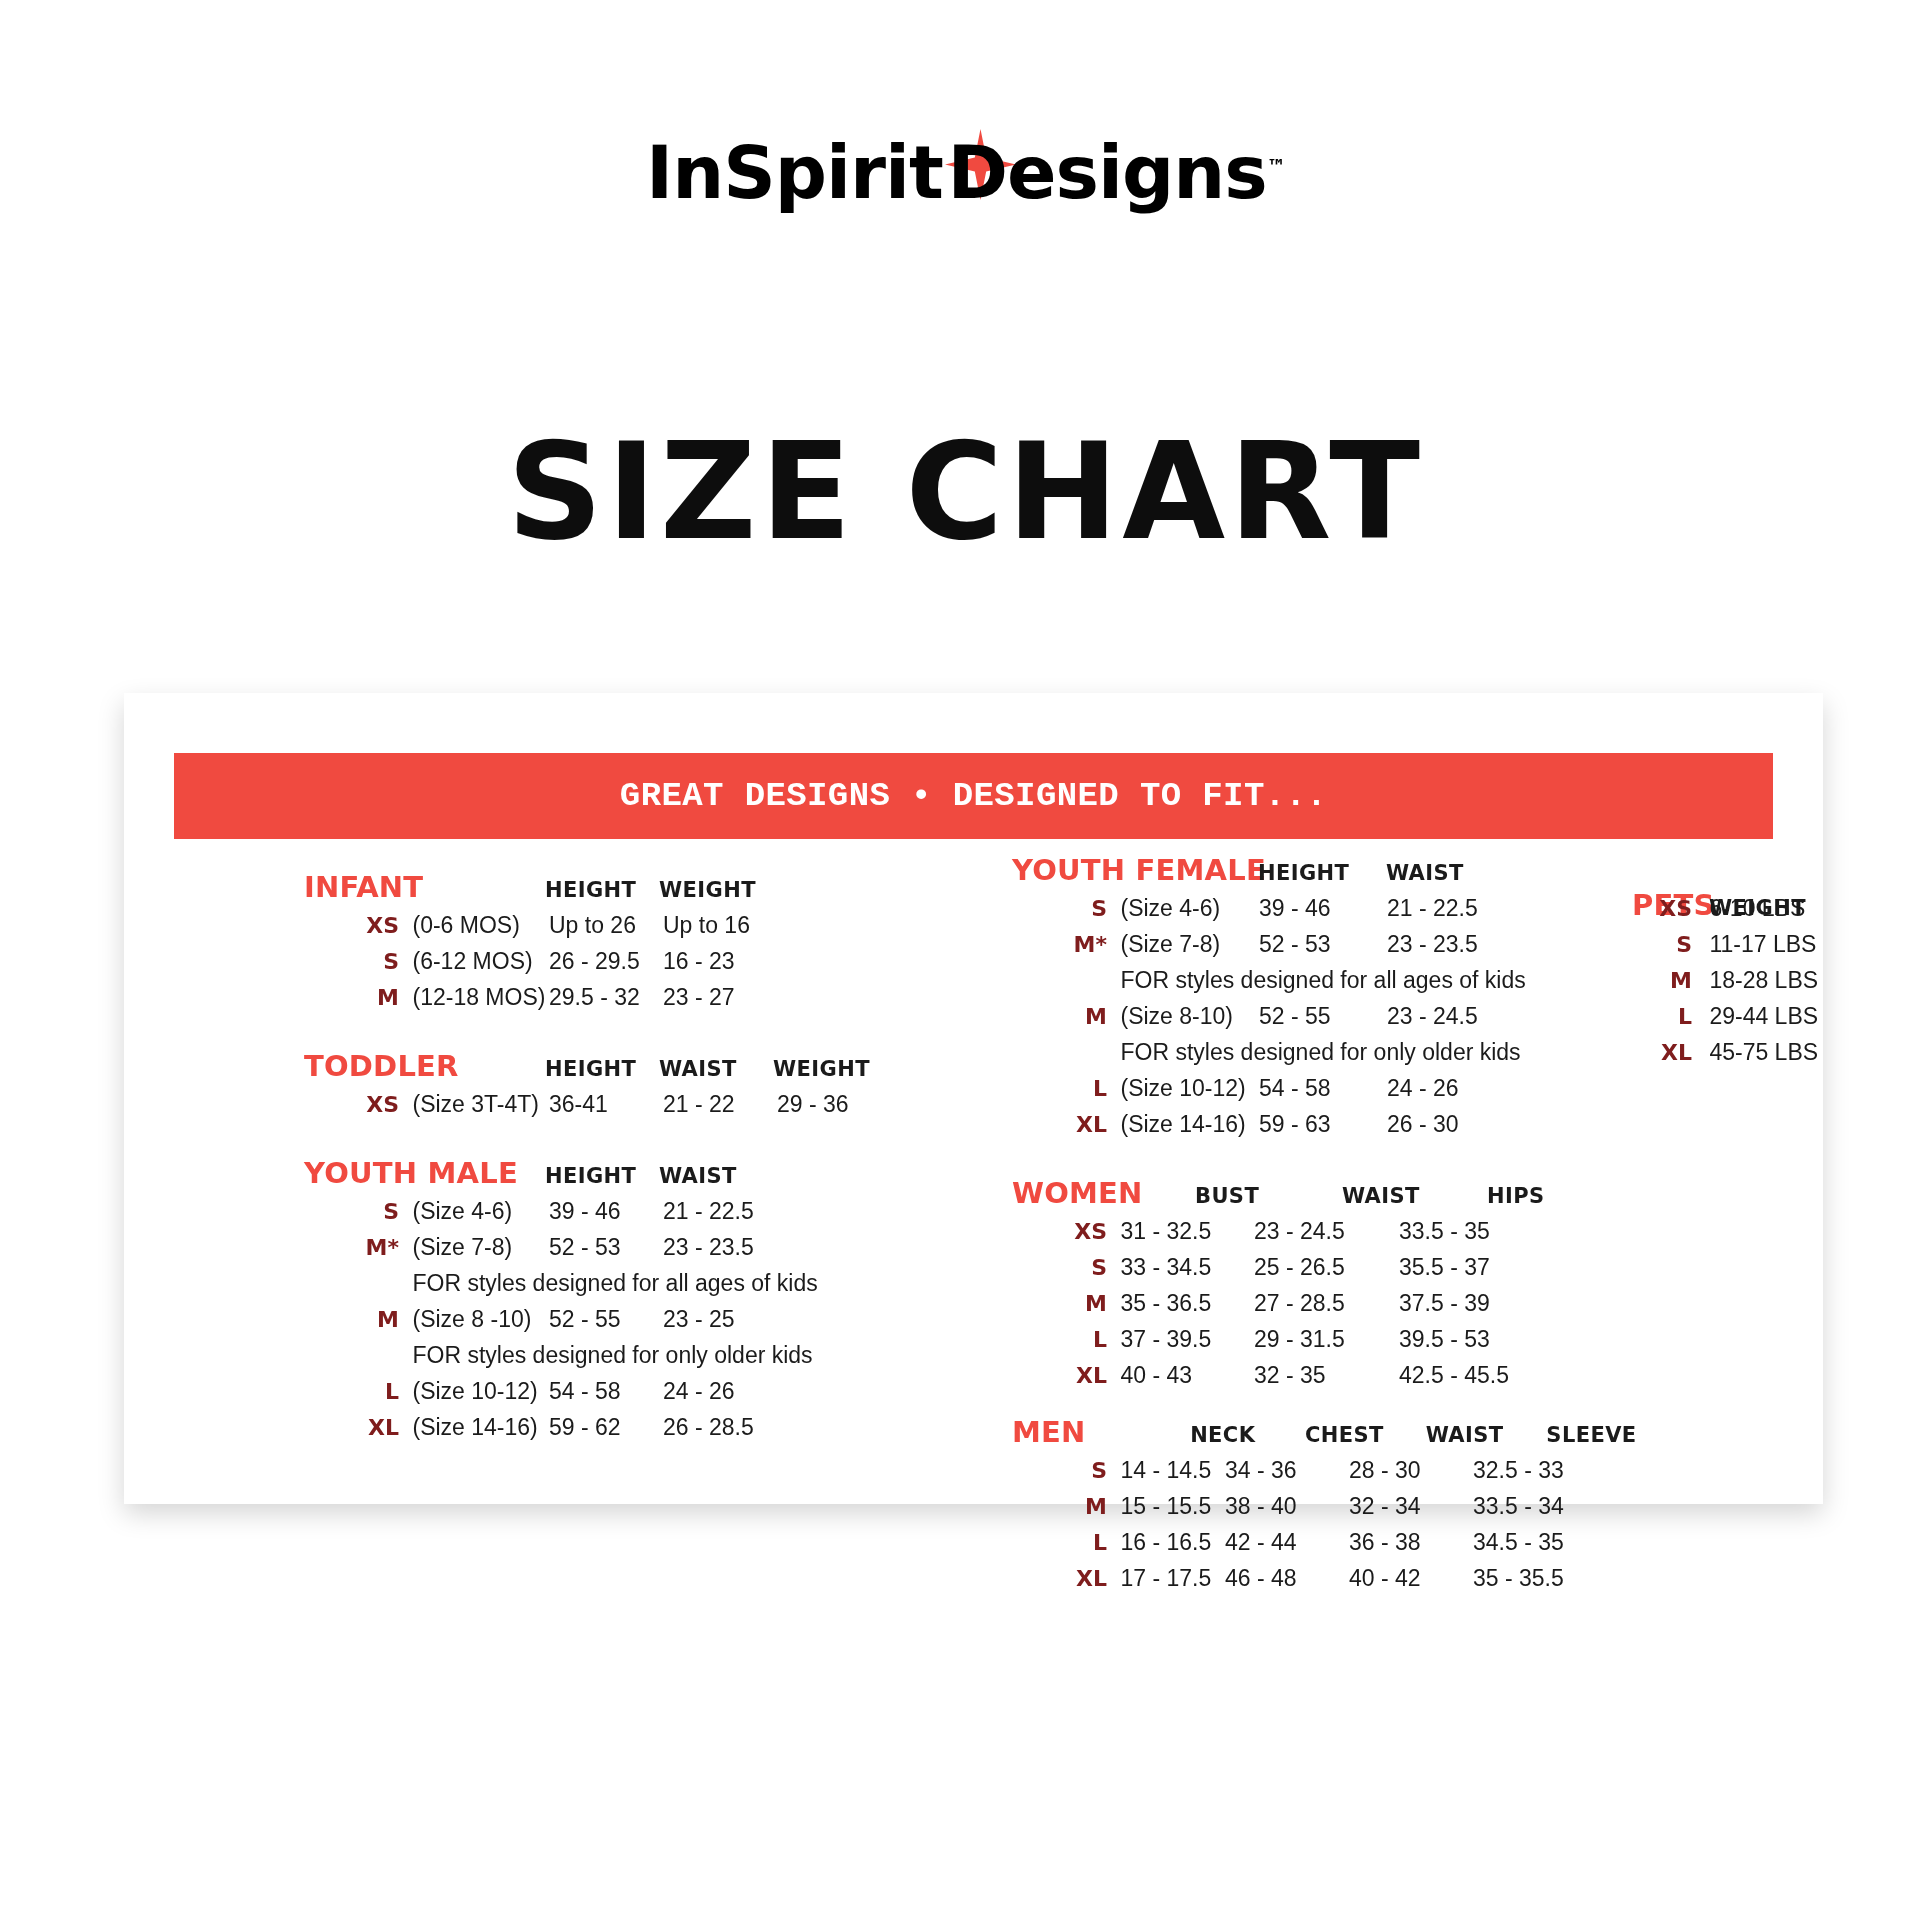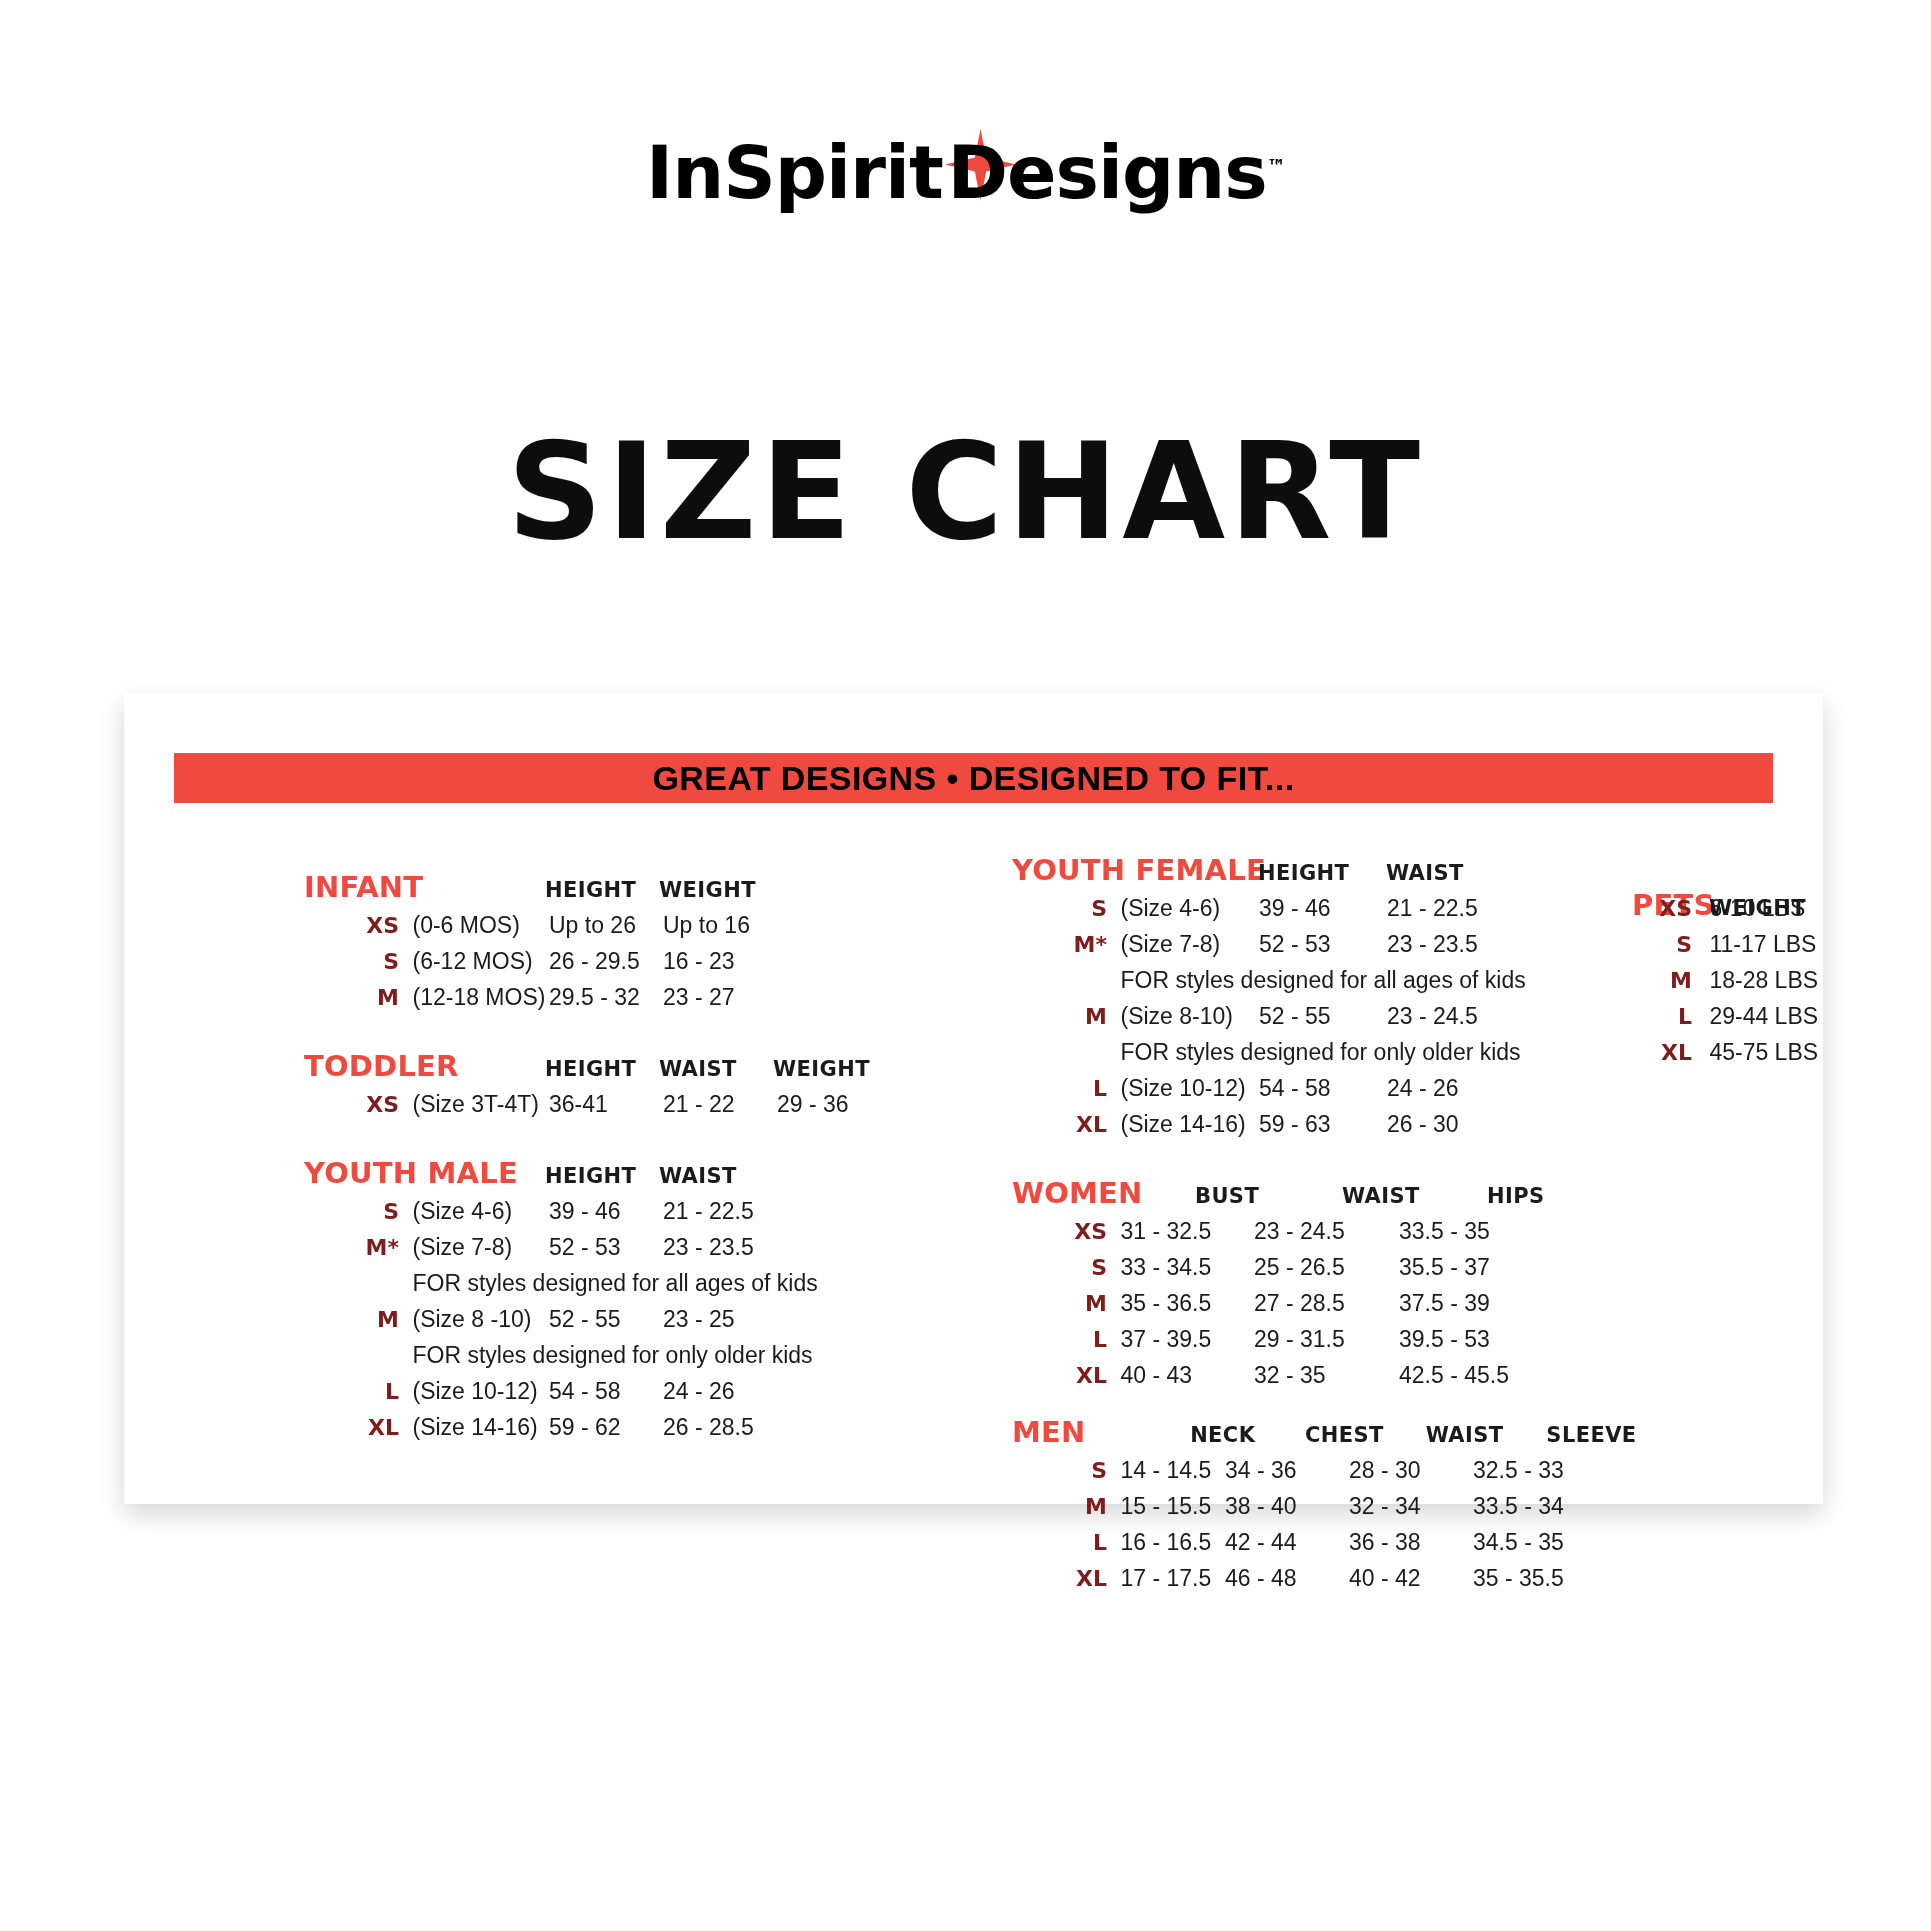--- a/index.html
+++ b/index.html
@@ -77,24 +77,24 @@
     width: 1699px;
     height: 811px;
     background: #ffffff;
     box-shadow: 0 9.7px 25px rgba(0,0,0,0.17);
   }
   .banner {
     position: absolute;
     left: 50px;
     top: 60px;
     width: 1599px;
-    height: 50px;
+    height: 86px;
     background: #f04a40;
-    color: #000000;
-    font-family: Liberation Sans, sans-serif;
+    color: #ffffff;
+    font-family: Liberation Mono, monospace;
     font-weight: 700;
     font-size: 34px;
     letter-spacing: 0.4px;
     display: flex;
     align-items: center;
     justify-content: center;
   }
 
   
   .col {

